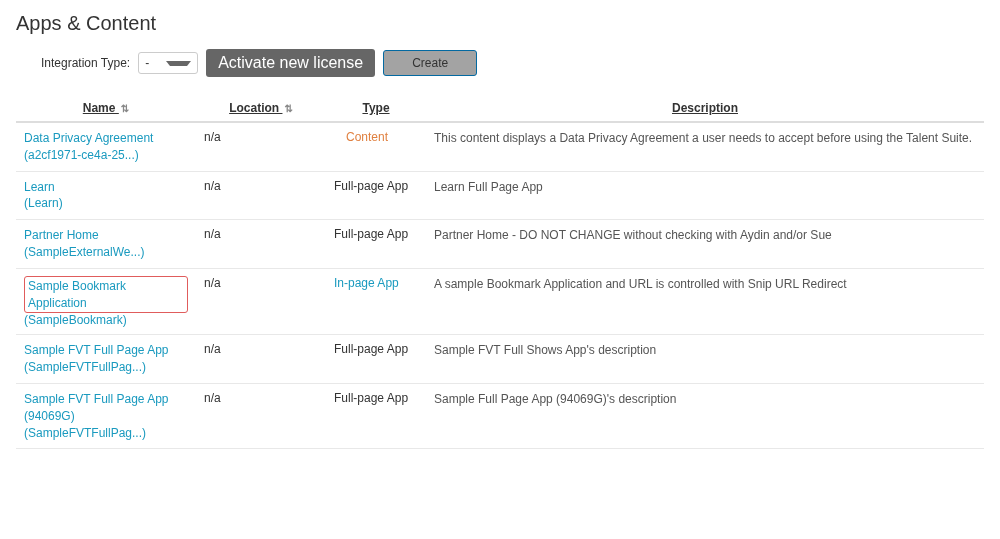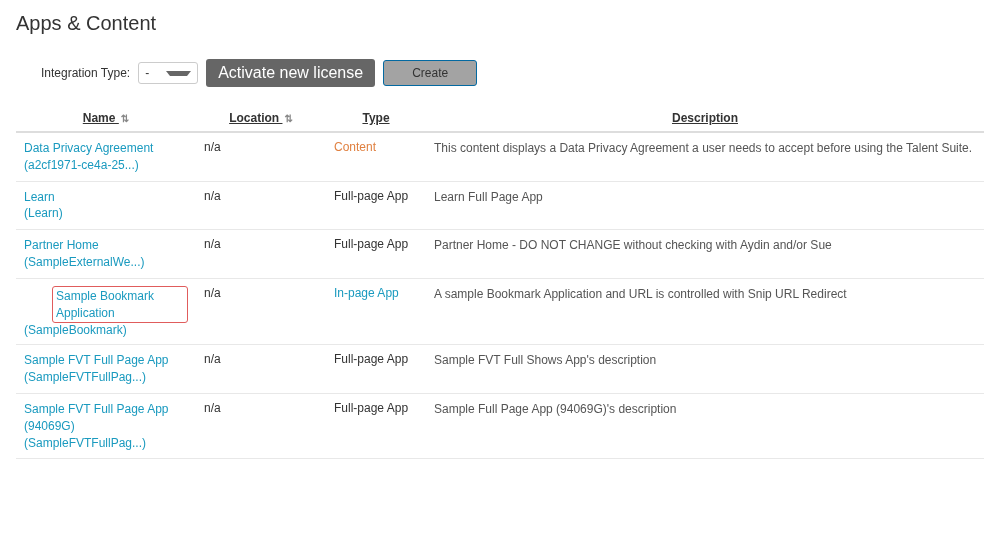--- a/index.html
+++ b/index.html
@@ -12,21 +12,21 @@
     .page {
       width: 1000px;
       min-height: 539px;
       padding: 12px 16px;
       background: #fff;
     }
     .page-title {
       font-size: 20px;
       font-weight: normal;
       color: #333;
-      margin-bottom: 24px;
+      margin-bottom: 14px;
     }
     .toolbar {
       display: flex;
       align-items: center;
       gap: 8px;
       margin-bottom: 18px;
       margin-left: 25px;
     }
     .toolbar-label {
       font-size: 12px;
@@ -111,23 +111,22 @@
       color: #1a9abf;
       text-decoration: none;
       display: block;
       line-height: 1.4;
     }
     .name-link.highlighted {
       border: 1.5px solid #e05c5c;
       border-radius: 3px;
       display: inline-block;
       padding: 1px 3px;
-      margin-left: 28px;
-    }
-    .type-content { color: #e08040; }
+    }
+    .type-content { color: #e08040; margin-left: 12px; }
     .type-inpage { color: #1a9abf; }
     .type-fullpage { color: #333; }
     .desc-text { color: #555; font-size: 12px; line-height: 1.4; }
   </style>
 </head>
 <body>
 
 <div class="page">
   <h1 class="page-title">Apps &amp; Content</h1>
 

